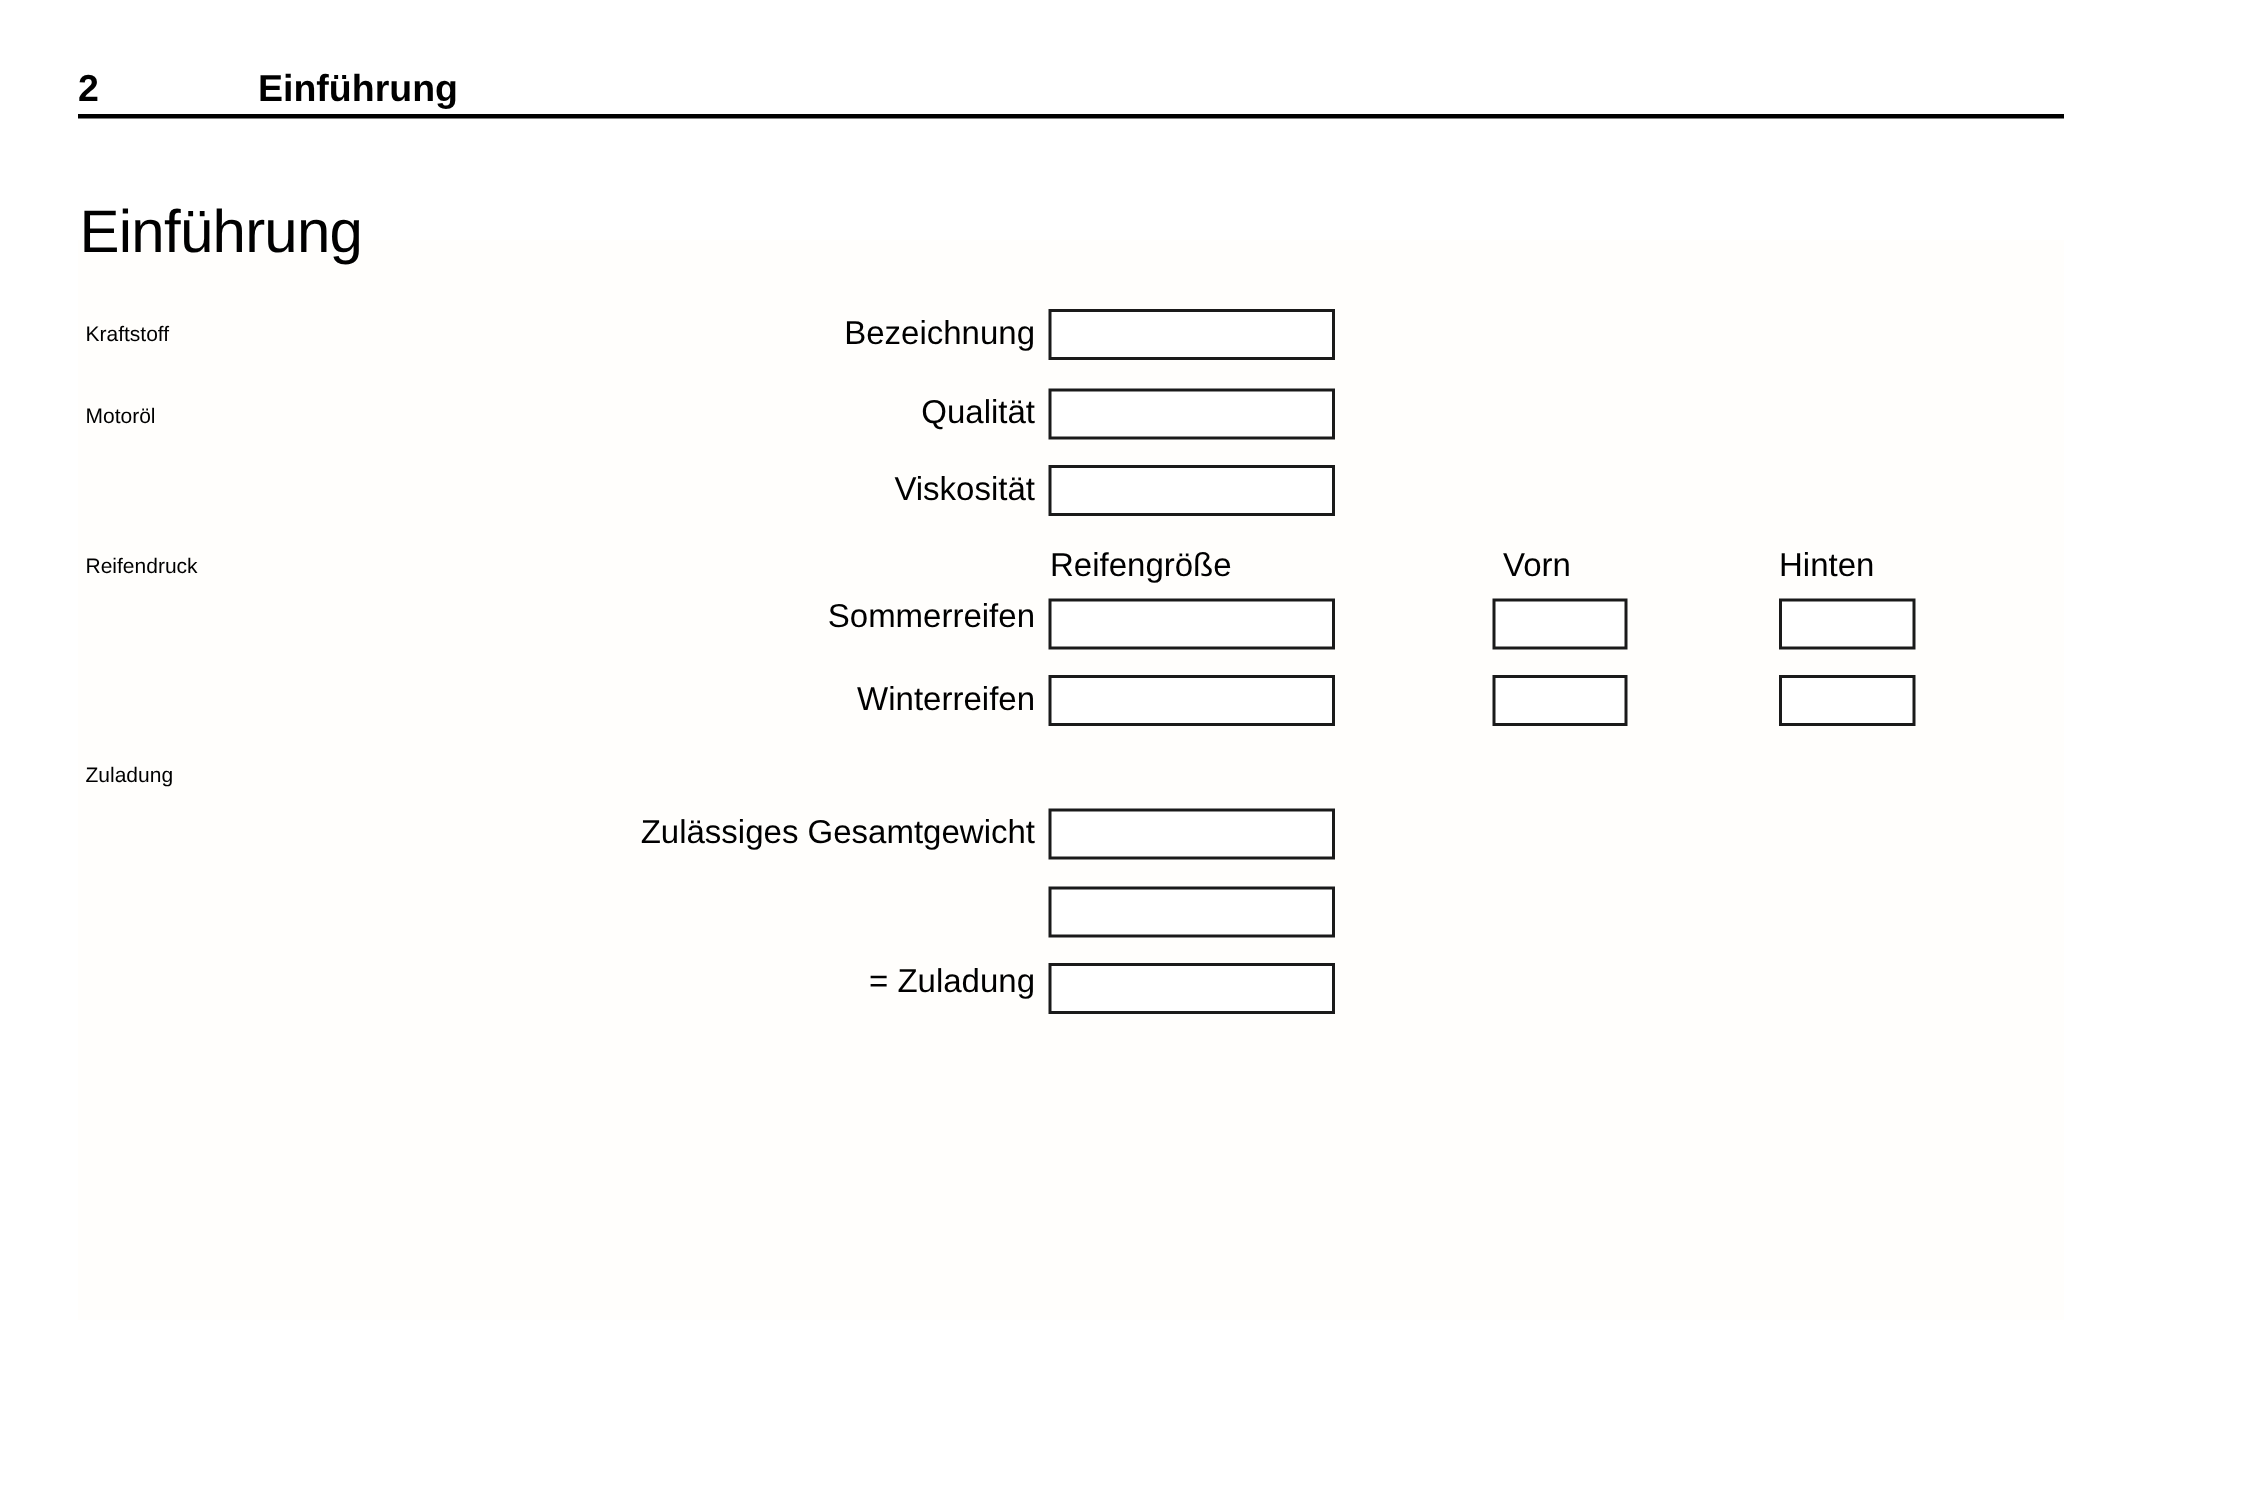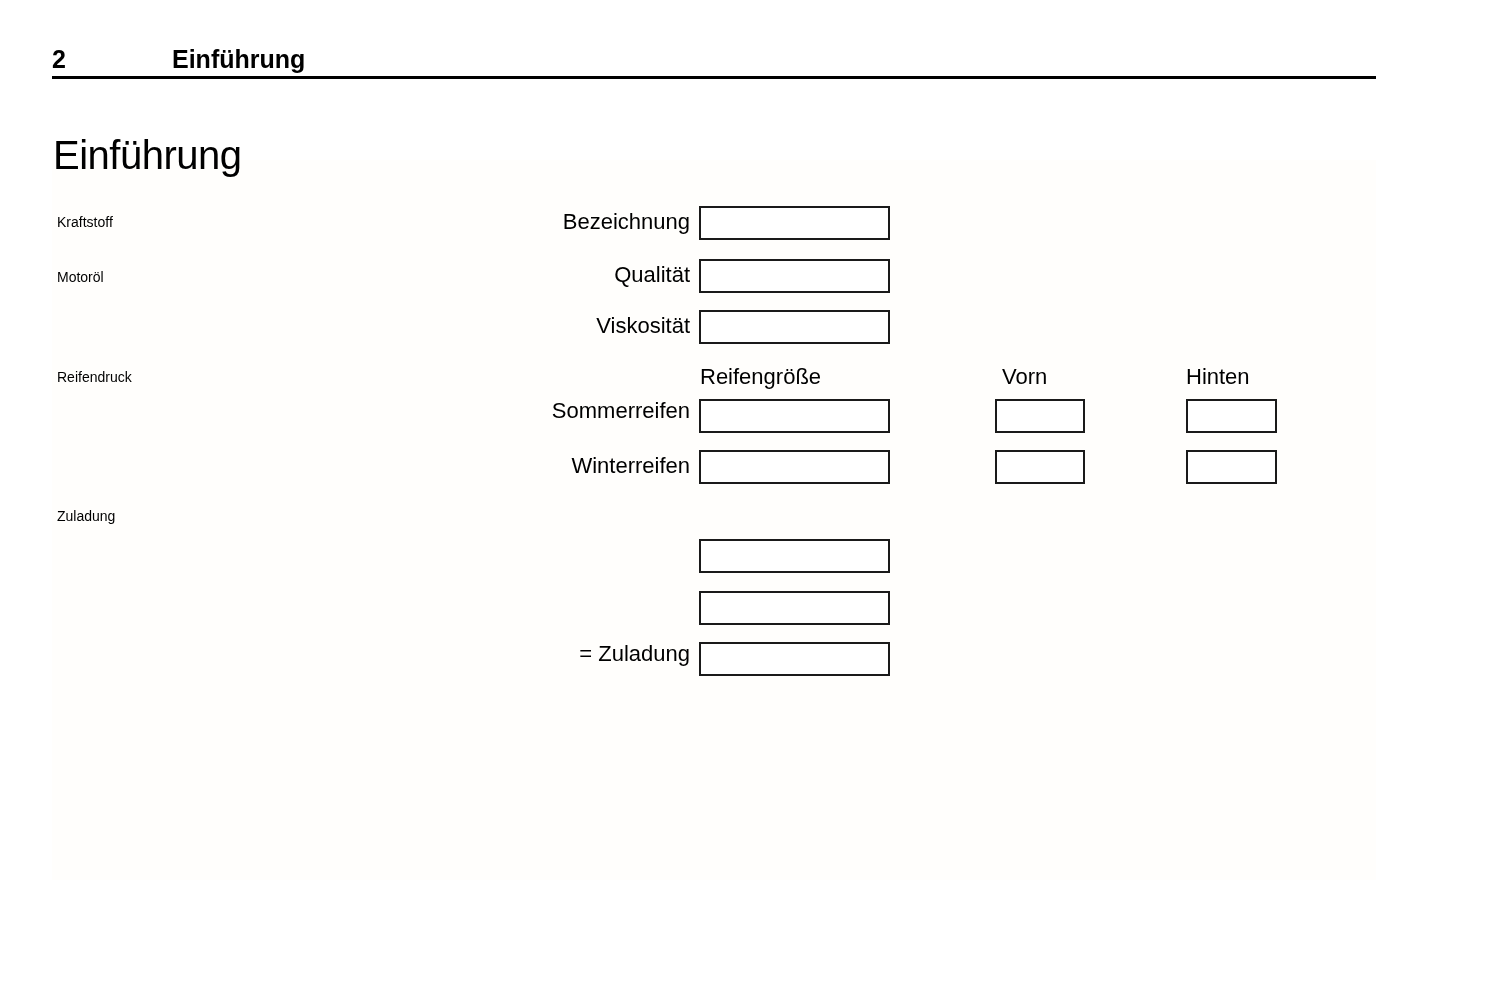--- a/index.html
+++ b/index.html
@@ -169,20 +169,21 @@
   <div class="field-label" style="top:398px">Sommerreifen</div>
   <div class="box box-wide" style="top:399px"></div>
   <div class="box box-front" style="top:399px"></div>
   <div class="box box-rear" style="top:399px"></div>
 
   <div class="field-label" style="top:453px">Winterreifen</div>
   <div class="box box-wide" style="top:450px"></div>
   <div class="box box-front" style="top:450px"></div>
   <div class="box box-rear" style="top:450px"></div>
 
+  <div class="field-label" style="top:542px">Zulässiges Gesamtgewicht</div>
   <div class="box box-wide" style="top:539px"></div>
 
   <div class="box box-wide" style="top:591px"></div>
 
   <div class="field-label" style="top:641px">= Zuladung</div>
   <div class="box box-wide" style="top:642px"></div>
 
 </div>
 
 </body></html>

